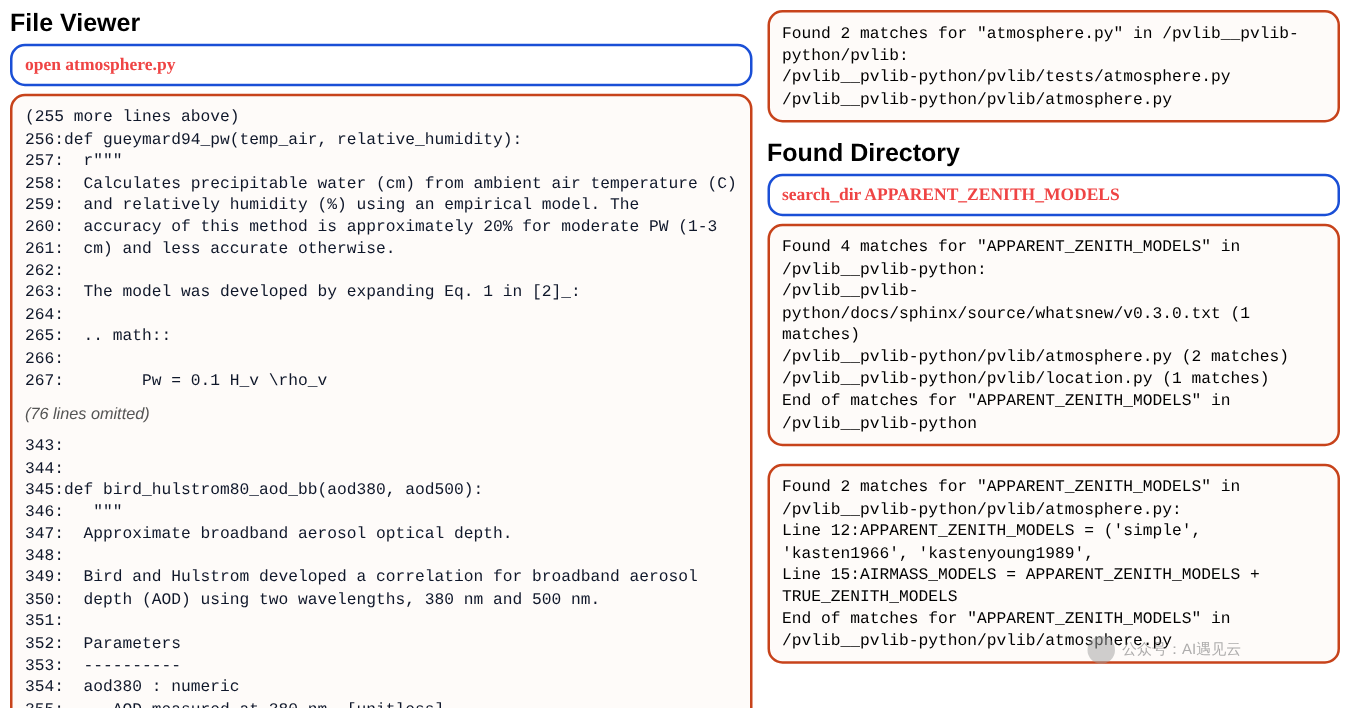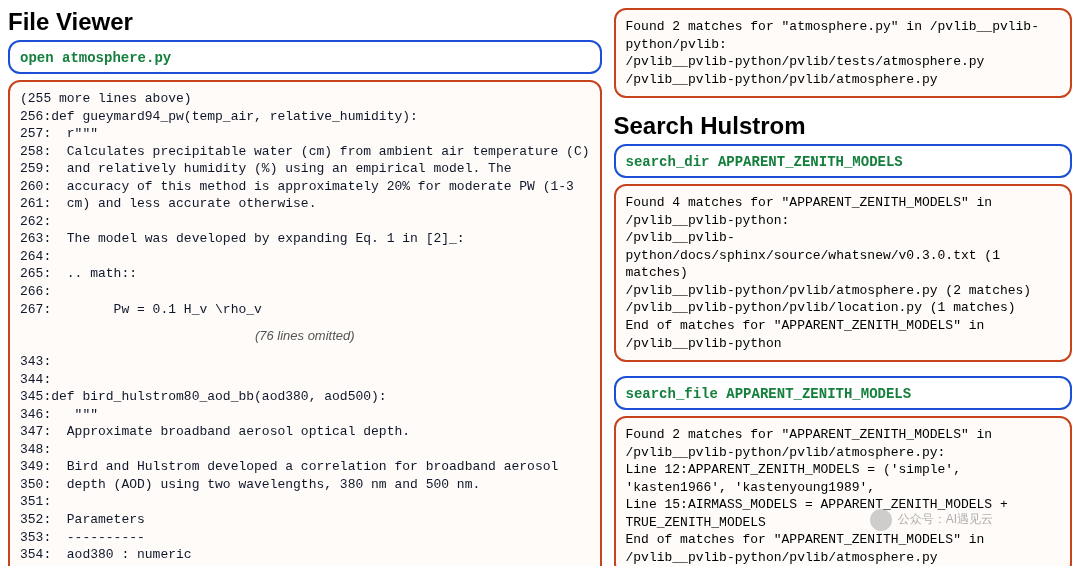--- a/index.html
+++ b/index.html
@@ -9,37 +9,37 @@
       padding: 8px;
       width: 1080px;
     }
     .layout {
       display: flex;
       gap: 12px;
     }
     .left-col { flex: 0 0 555px; }
     .right-col { flex: 1; }
     .section-title {
-      font-size: 24px;
+      font-size: 20px;
       font-weight: 600;
       margin-bottom: 4px;
       color: #000;
     }
     .cmd-box {
       border: 2px solid #1a4fd6;
       border-radius: 12px;
       padding: 6px 10px;
       margin-bottom: 6px;
       background: #fff;
     }
     .cmd-text {
-      font-family: Liberation Mono, monospace;
+      font-family: Liberation Serif, serif;
       font-size: 14px;
       font-weight: bold;
-      color: #15803d;
+      color: #ef4444;
       white-space: pre;
     }
     .output-box {
       border: 2px solid #c7431b;
       border-radius: 12px;
       padding: 8px 10px;
       background: #fefbf9;
       margin-bottom: 14px;
     }
     .code {
@@ -51,21 +51,21 @@
     }
     .code-wrap {
       font-family: "Courier New", monospace;
       font-size: 13px;
       line-height: 1.35;
       white-space: pre-wrap;
       word-break: break-word;
       color: #000;
     }
     .omitted {
-      text-align: center;
+      text-align: left;
       font-style: italic;
       color: #555;
       font-family: Arial, sans-serif;
       font-size: 13px;
       margin: 10px 0;
     }
     .watermark {
       position: absolute;
       right: 87px;
       bottom: 35px;
@@ -129,35 +129,32 @@
   </div>
 
   <div class="right-col">
 
     <div class="output-box">
       <div class="code-wrap">Found 2 matches for "atmosphere.py" in /pvlib__pvlib-python/pvlib:
 /pvlib__pvlib-python/pvlib/tests/atmosphere.py
 /pvlib__pvlib-python/pvlib/atmosphere.py</div>
     </div>
 
-    <div class="section-title">Search Hulstrom</div>
+    <div class="section-title">Found Directory</div>
     <div class="cmd-box">
       <span class="cmd-text">search_dir APPARENT_ZENITH_MODELS</span>
     </div>
     <div class="output-box">
       <div class="code-wrap">Found 4 matches for "APPARENT_ZENITH_MODELS" in /pvlib__pvlib-python:
 /pvlib__pvlib-python/docs/sphinx/source/whatsnew/v0.3.0.txt (1 matches)
 /pvlib__pvlib-python/pvlib/atmosphere.py (2 matches)
 /pvlib__pvlib-python/pvlib/location.py (1 matches)
 End of matches for "APPARENT_ZENITH_MODELS" in /pvlib__pvlib-python</div>
     </div>
 
-    <div class="cmd-box">
-      <span class="cmd-text">search_file APPARENT_ZENITH_MODELS</span>
-    </div>
     <div class="output-box" style="margin-bottom:0; position:relative;">
       <div class="code-wrap">Found 2 matches for "APPARENT_ZENITH_MODELS" in /pvlib__pvlib-python/pvlib/atmosphere.py:
 Line 12:APPARENT_ZENITH_MODELS = ('simple', 'kasten1966', 'kastenyoung1989',
 Line 15:AIRMASS_MODELS = APPARENT_ZENITH_MODELS + TRUE_ZENITH_MODELS
 End of matches for "APPARENT_ZENITH_MODELS" in /pvlib__pvlib-python/pvlib/atmosphere.py</div>
     </div>
   </div>
 </div>
 
 <div class="watermark">

